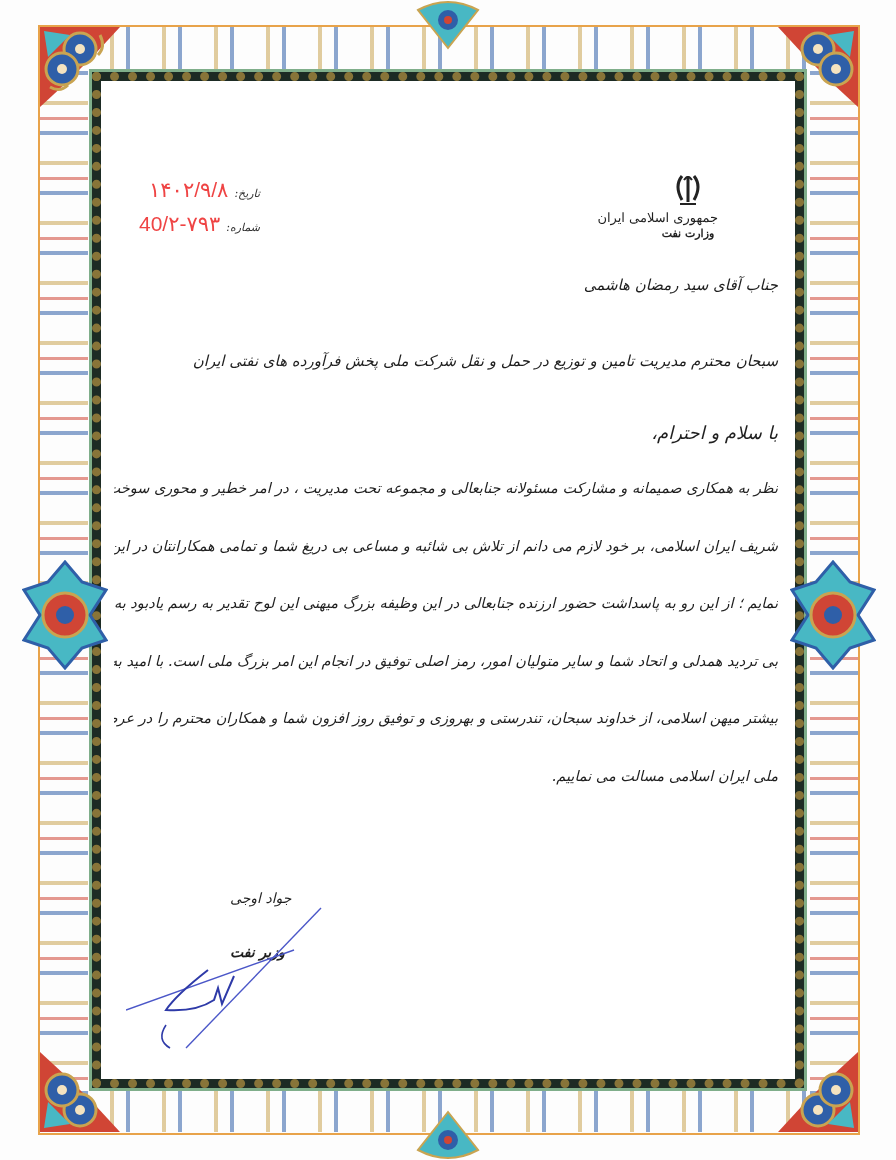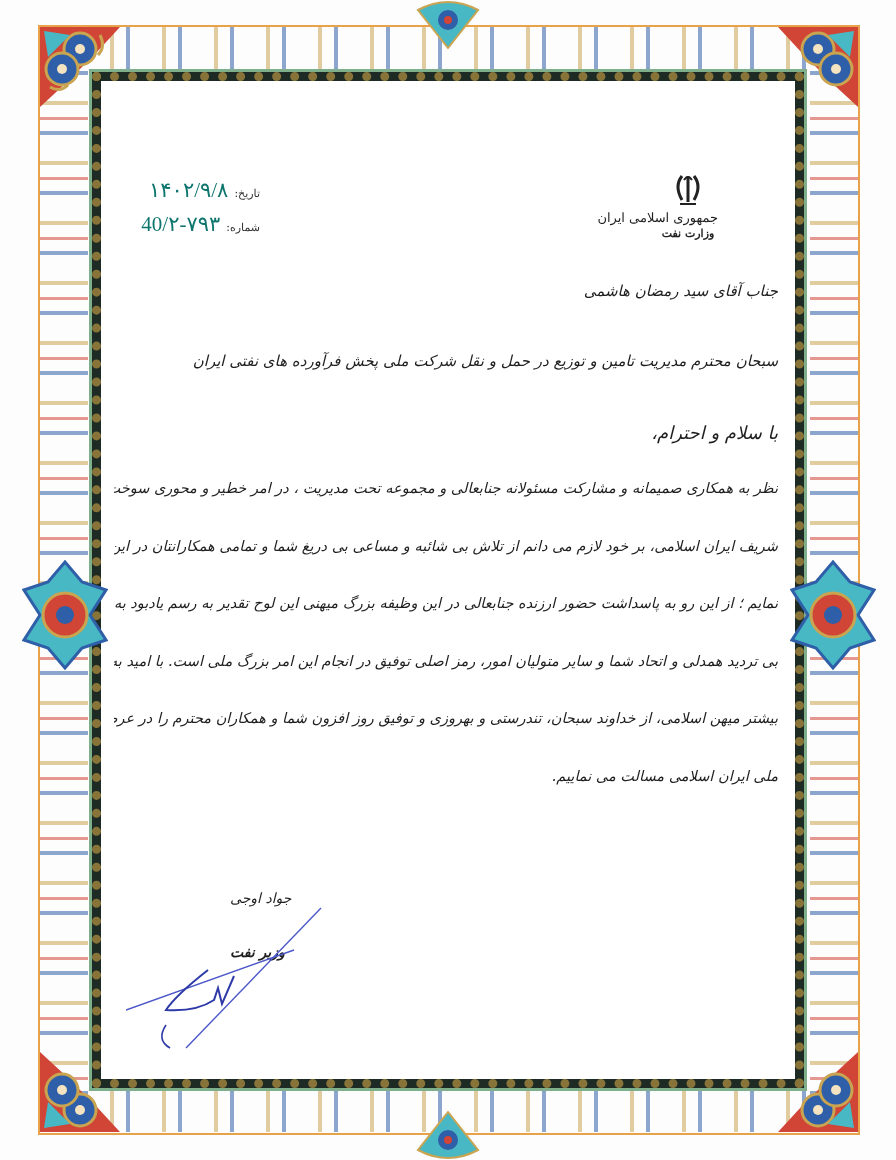--- a/index.html
+++ b/index.html
@@ -24,23 +24,23 @@
   .medallion { position:absolute; }
   .m-top { left:398px; top:0px; } .m-bottom { left:398px; top:1110px; }
   .m-left { left:22px; top:560px; } .m-right { left:790px; top:560px; }
   .content { position:absolute; left:110px; top:90px; width:676px; height:980px; direction:rtl; color:#1f1f1f; }
   .bismillah { position:absolute; left:230px; top:55px; width:220px; text-align:center; font-size:17px; font-style:italic; }
   .logo { position:absolute; left:548px; top:82px; width:60px; text-align:center; }
   .logo-line1 { font-size:13px; margin-top:2px; white-space:nowrap; }
   .logo-line2 { font-size:11px; font-weight:bold; margin-top:2px; }
   .meta { position:absolute; left:0px; top:88px; width:150px; direction:rtl; }
   .meta-row { display:flex; align-items:baseline; gap:6px; height:34px; }
-  .meta-label { font-size:11px; color:#333; white-space:nowrap; }
-  .meta-value { font-family:Liberation Serif, serif; font-size:21px; color:#0f766e; direction:ltr; letter-spacing:1px; }
-  .addressee { position:absolute; right:8px; top:192px; font-size:15px; font-style:italic; }
+  .meta-label { font-size:11px; font-style:italic; color:#333; white-space:nowrap; }
+  .meta-value { font-family:Liberation Sans, sans-serif; font-size:21px; color:#ef4444; direction:ltr; letter-spacing:1px; }
+  .addressee { position:absolute; right:8px; top:186px; font-size:15px; font-style:italic; }
   .title-line { position:absolute; right:8px; top:262px; font-size:15px; font-style:italic; }
   .greeting { position:absolute; right:8px; top:332px; font-size:18px; font-style:italic;text-align:center; }
   .body-text { position:absolute; right:8px; top:370px; width:664px; font-size:14.5px; font-style:italic; line-height:57.5px; text-align:justify; }
   .body-line { display:block; white-space:nowrap; overflow:hidden; }
   .signature-block { position:absolute; left:120px; top:800px; width:120px; text-align:left; }
   .signer-name { font-size:14px; font-style:italic; display:block; margin-bottom:38px; }
   .signer-title { font-size:14px; font-weight:bold; font-style:italic; display:block; }
   .sig { position:absolute; left:126px; top:900px; }
 </style>
 </head>

